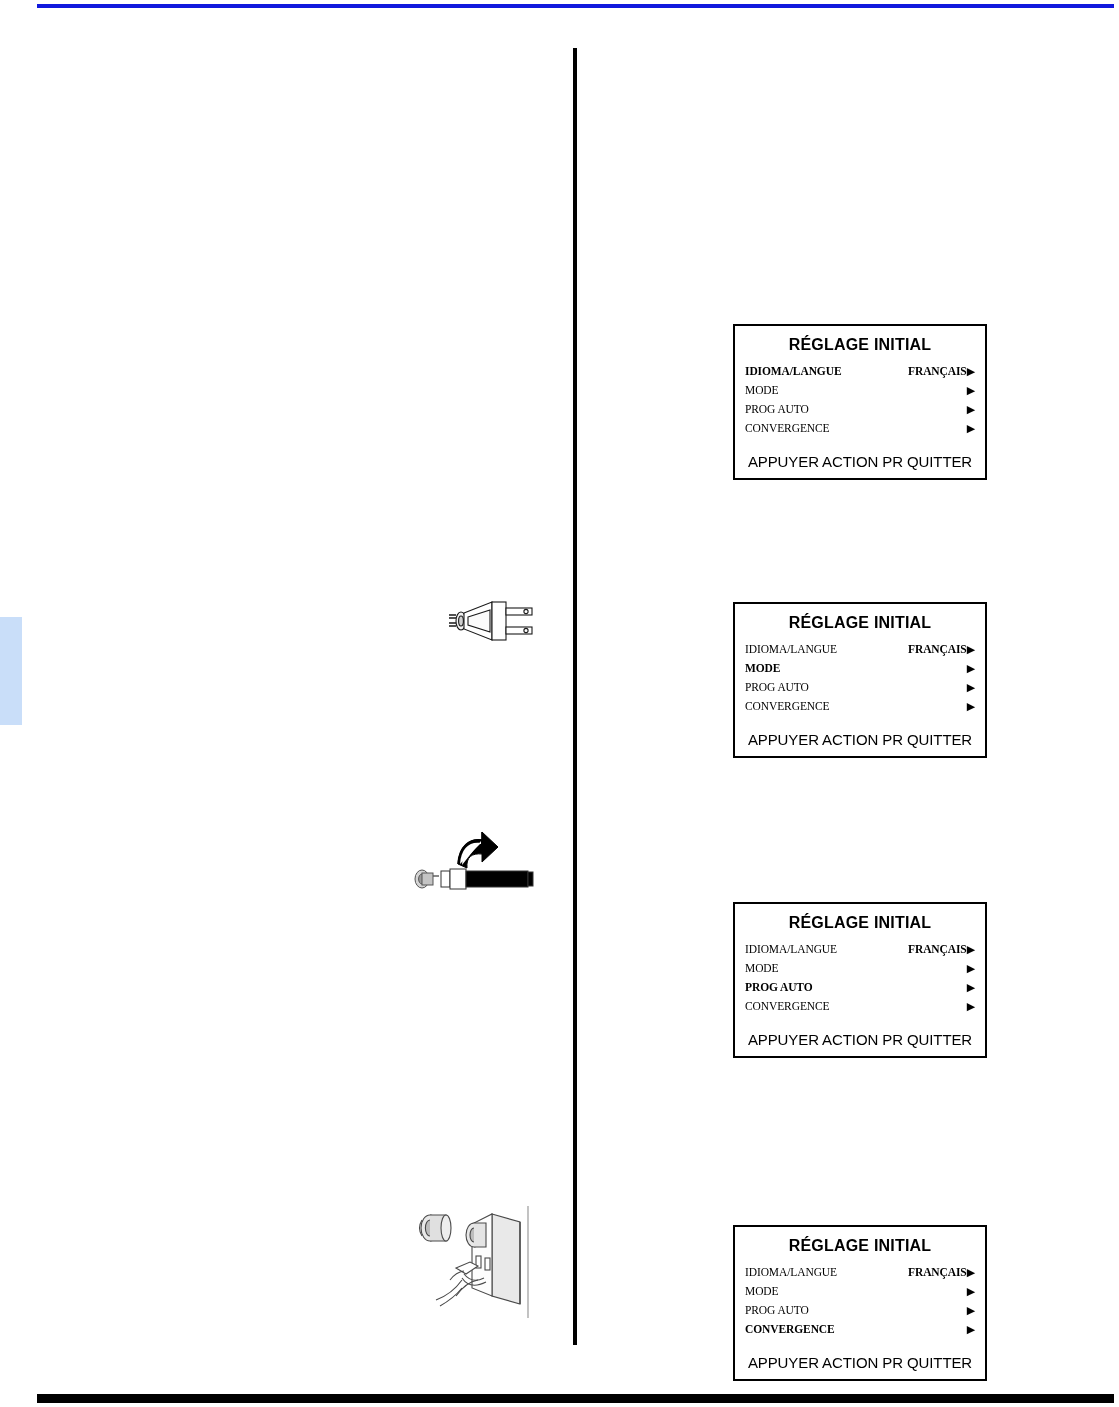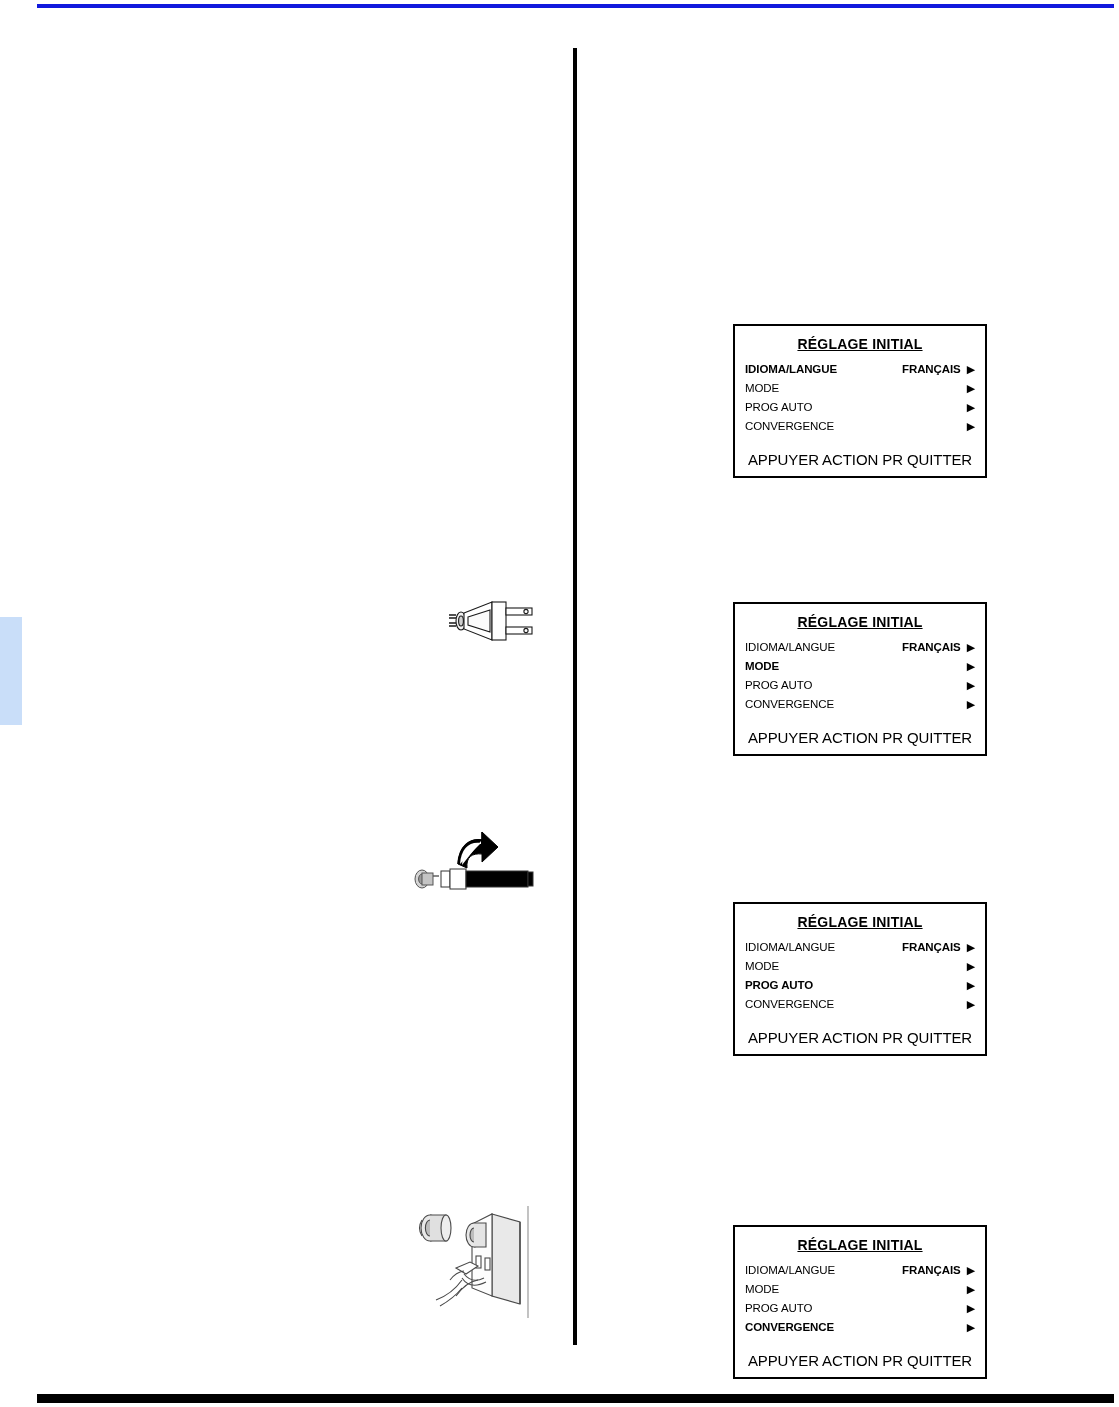--- a/index.html
+++ b/index.html
@@ -54,47 +54,47 @@
     position: absolute;
     left: 733px;
     width: 254px;
     border: 2px solid #000000;
     background: #ffffff;
     box-sizing: border-box;
     padding: 8px 0 8px 0;
   }
   .osd-title {
     text-align: center;
-    font-size: 14px;
+    font-size: 16px;
     font-weight: bold;
     letter-spacing: 0.2px;
     color: #000;
     margin: 2px 0 8px 0;
-    text-decoration: underline;
   }
   .osd-rows {
     padding: 0 10px 0 10px;
   }
   .osd-row {
     display: flex;
     align-items: center;
     justify-content: space-between;
     font-size: 11.5px;
     color: #000;
     height: 19px;
     line-height: 19px;
     letter-spacing: -0.1px;
+    font-family: Liberation Serif, serif;
   }
   .osd-row.highlight .osd-label,
   .osd-row.highlight .osd-value { font-weight: bold; }
   .osd-label { white-space: nowrap; }
   .osd-right {
     display: flex;
     align-items: center;
-    gap: 6px;
+    gap: 0;
     white-space: nowrap;
   }
   .osd-value { font-weight: bold; font-size: 11.5px; }
   .osd-arrow {
     font-size: 11px;
     line-height: 1;
     display: inline-block;
   }
   .osd-footer {
     text-align: center;

